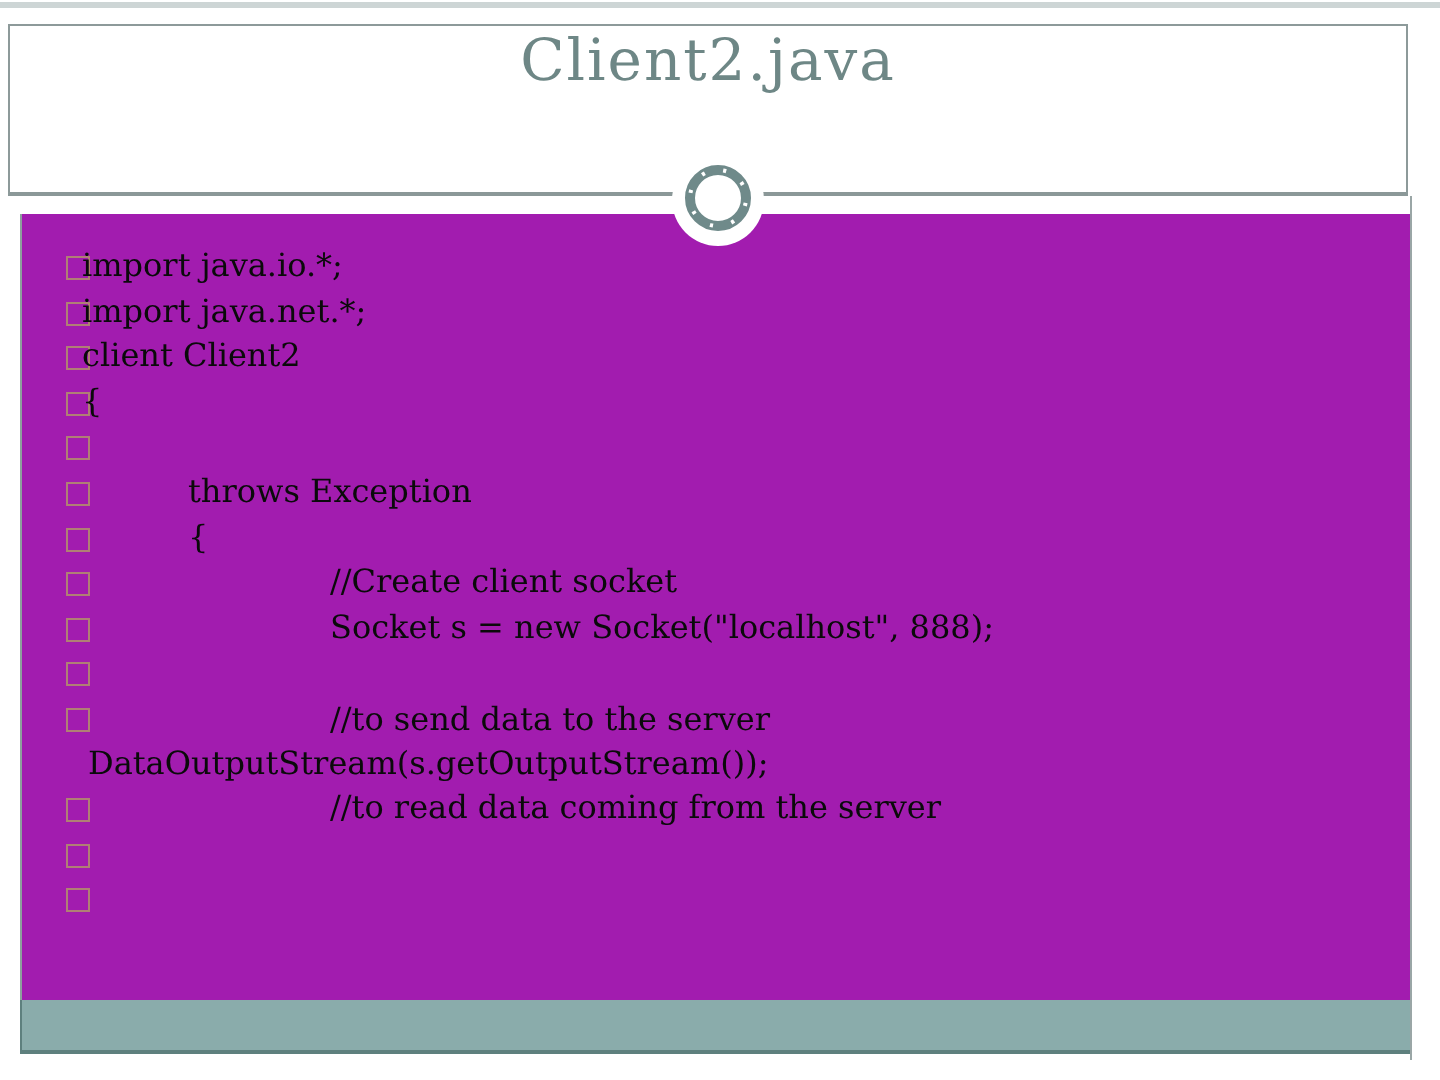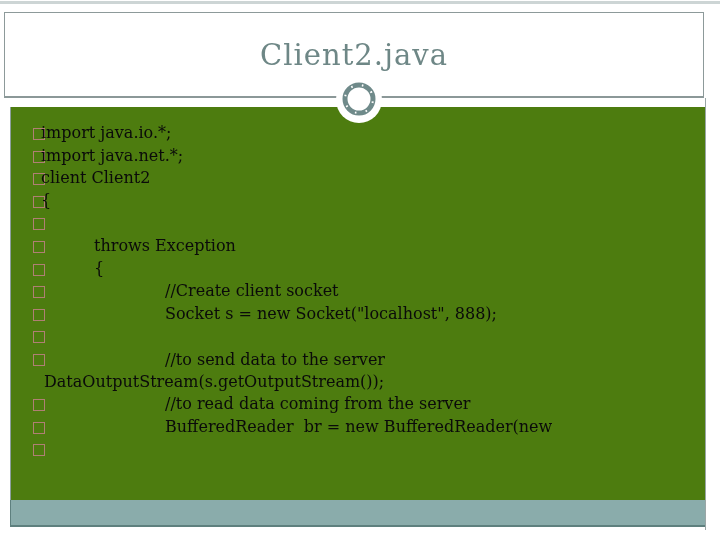--- a/index.html
+++ b/index.html
@@ -10,35 +10,35 @@
   }
   .top-strip{
     position:absolute;left:0;top:1px;width:720px;height:3px;
     background:#cdd5d5;
   }
   .title-box{
     position:absolute;left:4px;top:12px;width:700px;height:86px;
     background:#ffffff;
     border:1px solid #8d9a9a;
     border-bottom:2px solid #8b9898;
-    display:flex;align-items:center;justify-content:center;
+    display:flex;justify-content:center;
     box-sizing:border-box;
   }
   .slide-title{
     font-size:29px;
     color:#6e8786;
     letter-spacing:1px;
   }
   .right-line{
     position:absolute;left:705px;top:98px;width:1px;height:432px;
     background:#9aa6a6;
   }
   .content-box{
     position:absolute;left:10px;top:107px;width:695px;height:393px;
-    background:#4d7c0f;
+    background:#a21caf;
     border-left:1px solid #8d9f9d;
     box-sizing:border-box;
     padding-top:15px;
   }
   .footer-band{
     position:absolute;left:10px;top:500px;width:695px;height:27px;
     background:#8aacab;
     border-left:1px solid #5e807e;
     border-bottom:2px solid #5e807e;
     box-sizing:border-box;
@@ -83,21 +83,21 @@
     <div class="code-line"><span class="bullet-square"></span><span class="code-text" style="left: 30px;">{</span></div>
     <div class="code-line"><span class="bullet-square"></span></div>
     <div class="code-line"><span class="bullet-square"></span><span class="code-text" style="left: 83px;">throws Exception</span></div>
     <div class="code-line"><span class="bullet-square"></span><span class="code-text" style="left: 83px;">{</span></div>
     <div class="code-line"><span class="bullet-square"></span><span class="code-text" style="left: 154px;">//Create client socket</span></div>
     <div class="code-line"><span class="bullet-square"></span><span class="code-text" style="left: 154px;">Socket s = new Socket("localhost", 888);</span></div>
     <div class="code-line"><span class="bullet-square"></span><span class="code-text" style="left: 154px; margin-top: 24px;">//to send data to the server</span></div>
     <div class="code-line"><span class="bullet-square"></span></div>
     <div class="code-line"><span class="code-text" style="left: 33px;">DataOutputStream(s.getOutputStream());</span></div>
     <div class="code-line"><span class="bullet-square"></span><span class="code-text" style="left: 154px;">//to read data coming from the server</span></div>
-    <div class="code-line"><span class="bullet-square"></span><span class="code-text" style="left: 154px;">BufferedReader  br = new BufferedReader(new</span></div>
+    <div class="code-line"><span class="bullet-square"></span></div>
     <div class="code-line"><span class="bullet-square"></span><span class="code-text" style="left: 154px;"></span></div>
   </div>
 
 <div class="footer-band"></div>
 
 <div class="ring-halo"></div>
 <svg class="ring-ornament" viewBox="0 0 34 34">
   <circle cx="17" cy="17" r="14" fill="#ffffff" stroke="#6f8a8a" stroke-width="5"></circle>
   <circle cx="17" cy="17" r="14" fill="none" stroke="#ffffff" stroke-width="2" stroke-dasharray="1.6 9.4" transform="rotate(10 17 17)"></circle>
 </svg>

